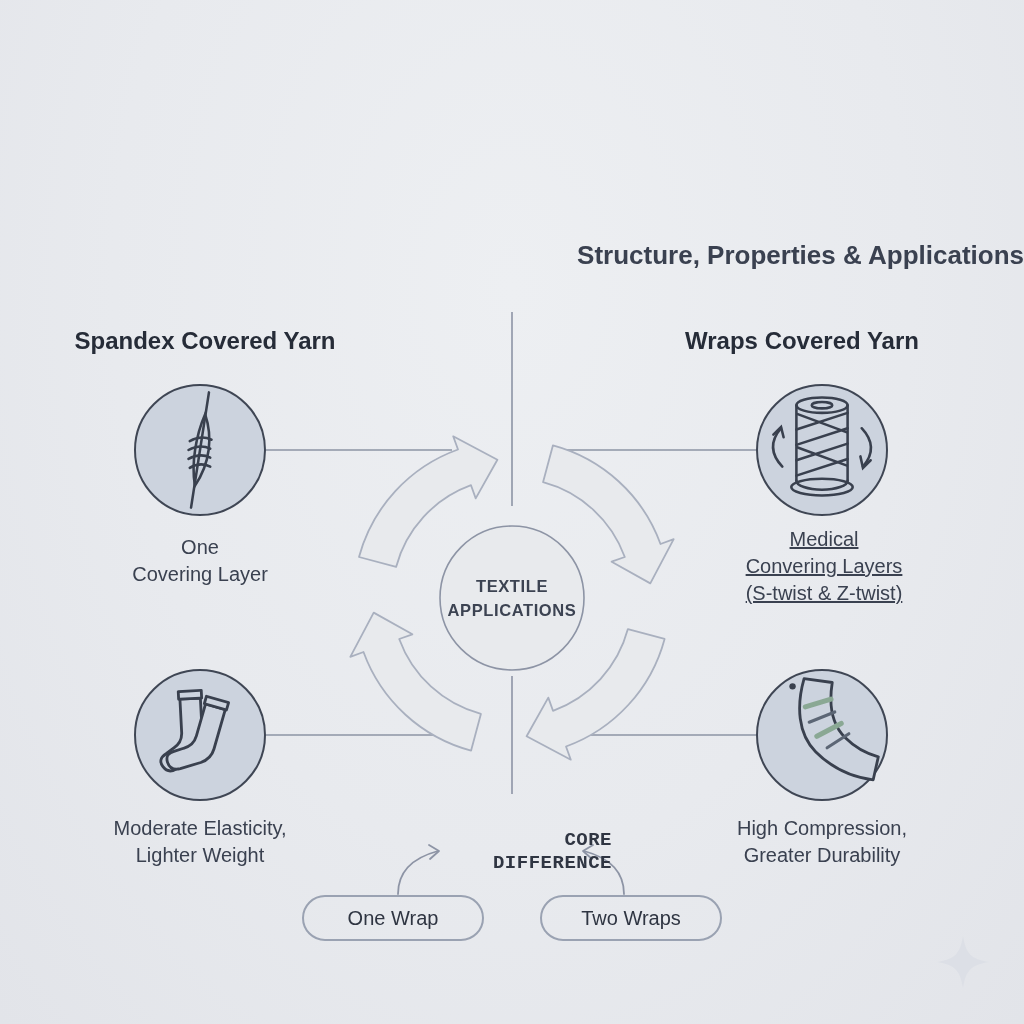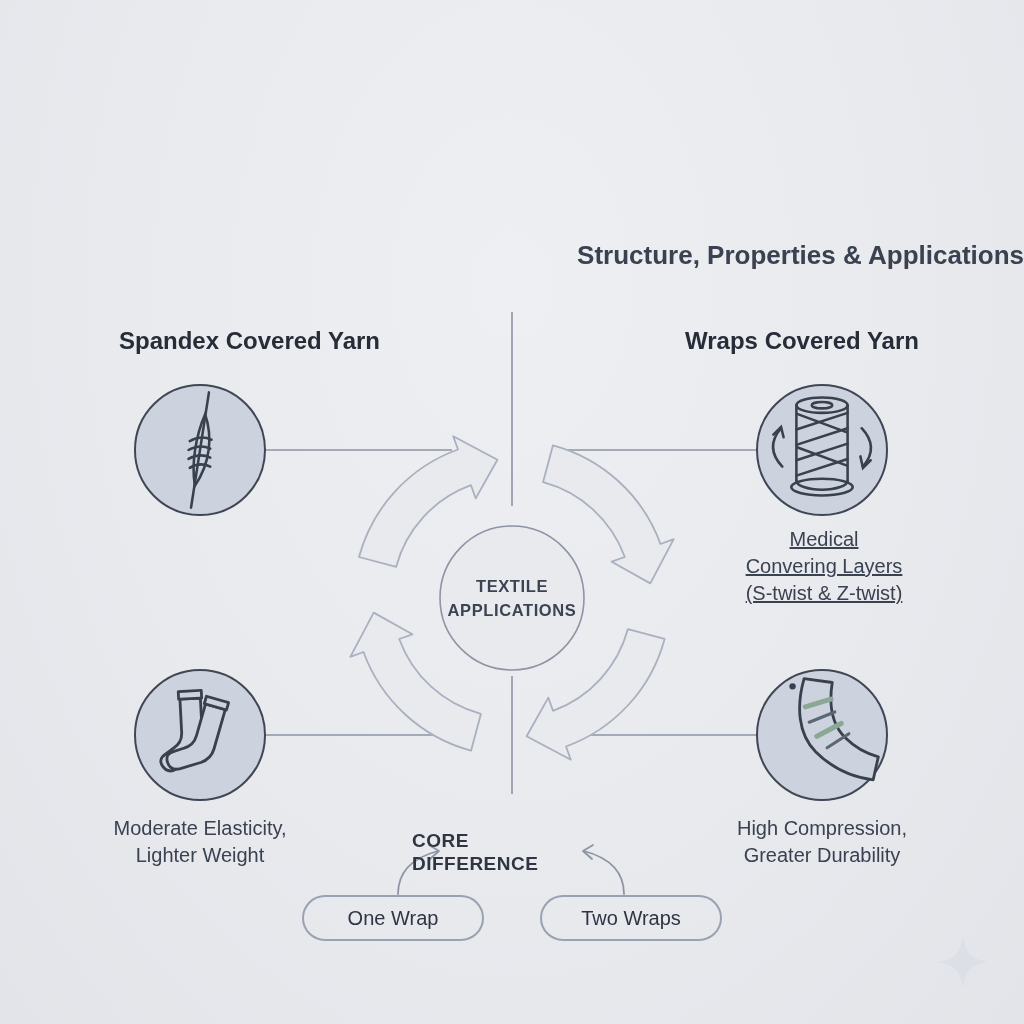--- a/index.html
+++ b/index.html
@@ -19,40 +19,40 @@
     letter-spacing:0.3px;margin:0;
   }
   .subtitle{
     top:240px;left:0;width:1024px;text-align:right;
     font-size:26px;font-weight:700;color:#3a4150;
   }
   .col-heading{
     top:327px;width:350px;text-align:center;
     font-size:24px;font-weight:700;color:#262c38;
   }
-  .col-heading.left{left:30px;text-align:right;}
+  .col-heading.left{left:30px;}
   .col-heading.right{left:627px;}
   .icon-circle{
     width:132px;height:132px;border-radius:50%;
     background:#ccd3de;border:2px solid #3f4654;
     box-sizing:border-box;z-index:2;
   }
   .icon-circle svg{width:100%;height:100%;display:block;}
   .node-label{
     text-align:center;font-size:20px;line-height:27px;color:#3a4150;z-index:2;
   }
   .center-label{
     top:574px;left:427px;width:170px;text-align:center;
     font-size:16.5px;font-weight:600;line-height:24px;letter-spacing:0.6px;
     color:#3c4352;z-index:2;
   }
   .core-heading{
-    top:829px;left:412px;width:200px;text-align:left;
+    top:829px;left:412px;width:200px;text-align:right;
     font-size:19px;font-weight:700;line-height:23px;letter-spacing:0.5px;
-    color:#2f3542;z-index:2;
+    color:#2f3542;z-index:2;font-family:Liberation Mono, monospace;
   }
   .pill{
     width:182px;height:46px;border:2px solid #9aa2b2;border-radius:30px;
     display:flex;align-items:center;justify-content:center;
     font-size:20px;font-weight:500;color:#2f3542;box-sizing:border-box;z-index:2;
     background:transparent;
   }
   .pill-1{left:302px;top:895px;}
   .pill-2{left:540px;top:895px;}
   .overlay{top:0;left:0;z-index:1;}
@@ -98,20 +98,22 @@
 
   <div class="abs icon-circle" style="left:134px;top:384px;">
     <svg viewBox="0 0 100 100">
       <g stroke="#39404e" stroke-width="2" fill="none" stroke-linecap="round">
         <line x1="57" y1="5" x2="43" y2="95"></line>
         <path d="M54,22 C60,40 58,60 46,78 C43,60 47,38 54,22 Z"></path>
         <path d="M42,43 q9,-5 17,-1 M41,50 q9,-5 17,-1 M41,57 q9,-5 17,-1 M42,64 q8,-5 16,-1"></path>
       </g>
     </svg>
   </div>
+  <div class="abs node-label pre" style="left:70px;top:534px;width:260px;">One
+Covering Layer</div>
 
   <div class="abs icon-circle" style="left:756px;top:384px;">
     <svg viewBox="0 0 100 100">
       <g stroke="#39404e" stroke-width="2" fill="none" stroke-linecap="round">
         <ellipse cx="50" cy="15" rx="20" ry="6"></ellipse>
         <ellipse cx="50" cy="15" rx="8" ry="2.5"></ellipse>
         <line x1="30" y1="15" x2="30" y2="74"></line>
         <line x1="70" y1="15" x2="70" y2="74"></line>
         <path d="M30,74 A20,7 0 0 0 70,74"></path>
         <ellipse cx="50" cy="79" rx="24" ry="6.5"></ellipse>

